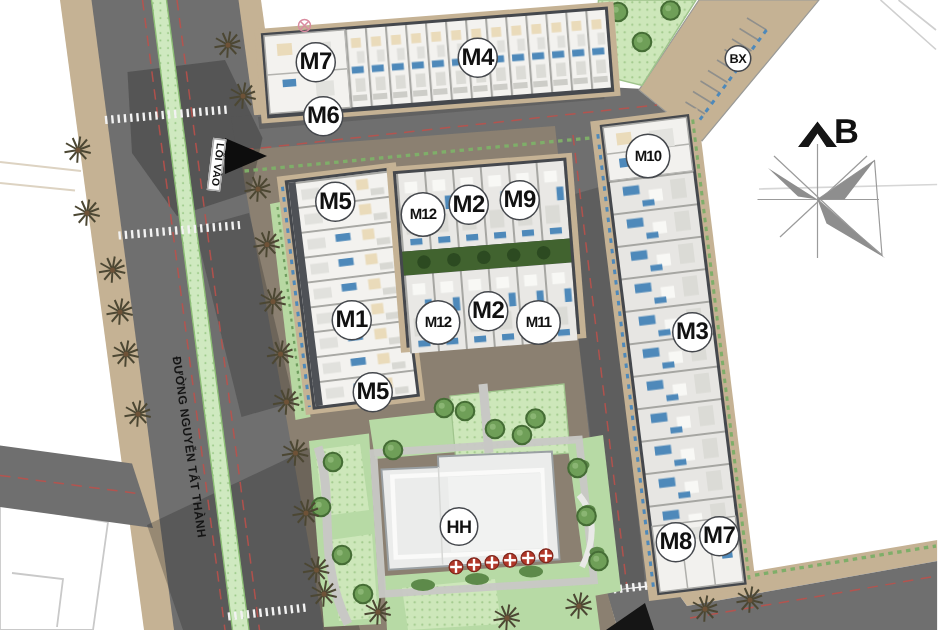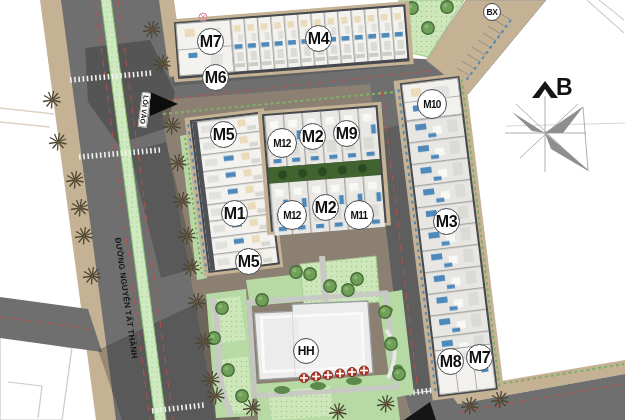--- a/index.html
+++ b/index.html
@@ -3,21 +3,21 @@
 <meta charset="utf-8">
 <style>
   html,body{margin:0;padding:0;background:#fff;}
   #plan{position:relative;width:625px;height:420px;overflow:hidden;background:#fff;
         font-family:"Liberation Sans",sans-serif;}
   #plan svg{position:absolute;left:0;top:0;}
   .mlbl{position:absolute;width:25px;height:25px;border-radius:50%;background:#fff;
         border:1.6px solid var(--c-block_edge,#45484d);display:flex;align-items:center;justify-content:center;
         font-weight:bold;font-size:16px;color:#111;letter-spacing:-0.3px;z-index:6;}
   .mlbl.w3{width:28px;height:28px;font-size:10px;letter-spacing:-0.6px;}
-  .mlbl.bx{width:16px;height:16px;font-size:8.5px;border-width:1.2px;}
+  .mlbl.bx{width:16px;height:16px;font-size:8.5px;border-width:1.2px;margin-top:27px;}
   .mlbl.hh{width:24px;height:24px;font-size:12px;}
   .north-b{position:absolute;left:556px;top:74px;font-size:23px;font-weight:bold;color:#111;z-index:6;}
   .street{position:absolute;left:122px;top:237px;transform:rotate(82deg);transform-origin:0 0;
           font-size:8px;font-weight:bold;color:#151515;letter-spacing:0.3px;white-space:nowrap;z-index:5;}
   .entrance{position:absolute;left:151px;top:93px;transform:rotate(97deg);transform-origin:0 0;
           font-size:7px;font-weight:bold;color:#111;background:#fff;border:0.5px solid #aaa;
           padding:0 2px;white-space:nowrap;z-index:5;}
 </style>
 </head>
 <body>
@@ -355,18 +355,18 @@
 <div class="mlbl bx" style="left:483px;top:3px">BX</div>
 <div class="mlbl w3" style="left:417px;top:89px">M10</div>
 <div class="mlbl" style="left:210px;top:121px">M5</div>
 <div class="mlbl w3" style="left:267px;top:128px">M12</div>
 <div class="mlbl" style="left:299px;top:123px">M2</div>
 <div class="mlbl" style="left:333px;top:120px">M9</div>
 <div class="mlbl" style="left:221px;top:200px">M1</div>
 <div class="mlbl w3" style="left:277px;top:200px">M12</div>
 <div class="mlbl" style="left:312px;top:194px">M2</div>
 <div class="mlbl w3" style="left:344px;top:200px">M11</div>
-<div class="mlbl" style="left:433px;top:208px">M3</div>
+<div class="mlbl" style="left:448px;top:208px">M3</div>
 <div class="mlbl" style="left:235px;top:248px">M5</div>
 <div class="mlbl" style="left:437px;top:348px">M8</div>
 <div class="mlbl" style="left:466px;top:344px">M7</div>
 <div class="mlbl hh" style="left:293px;top:338px">HH</div>
 </div>
 
 </body></html>

